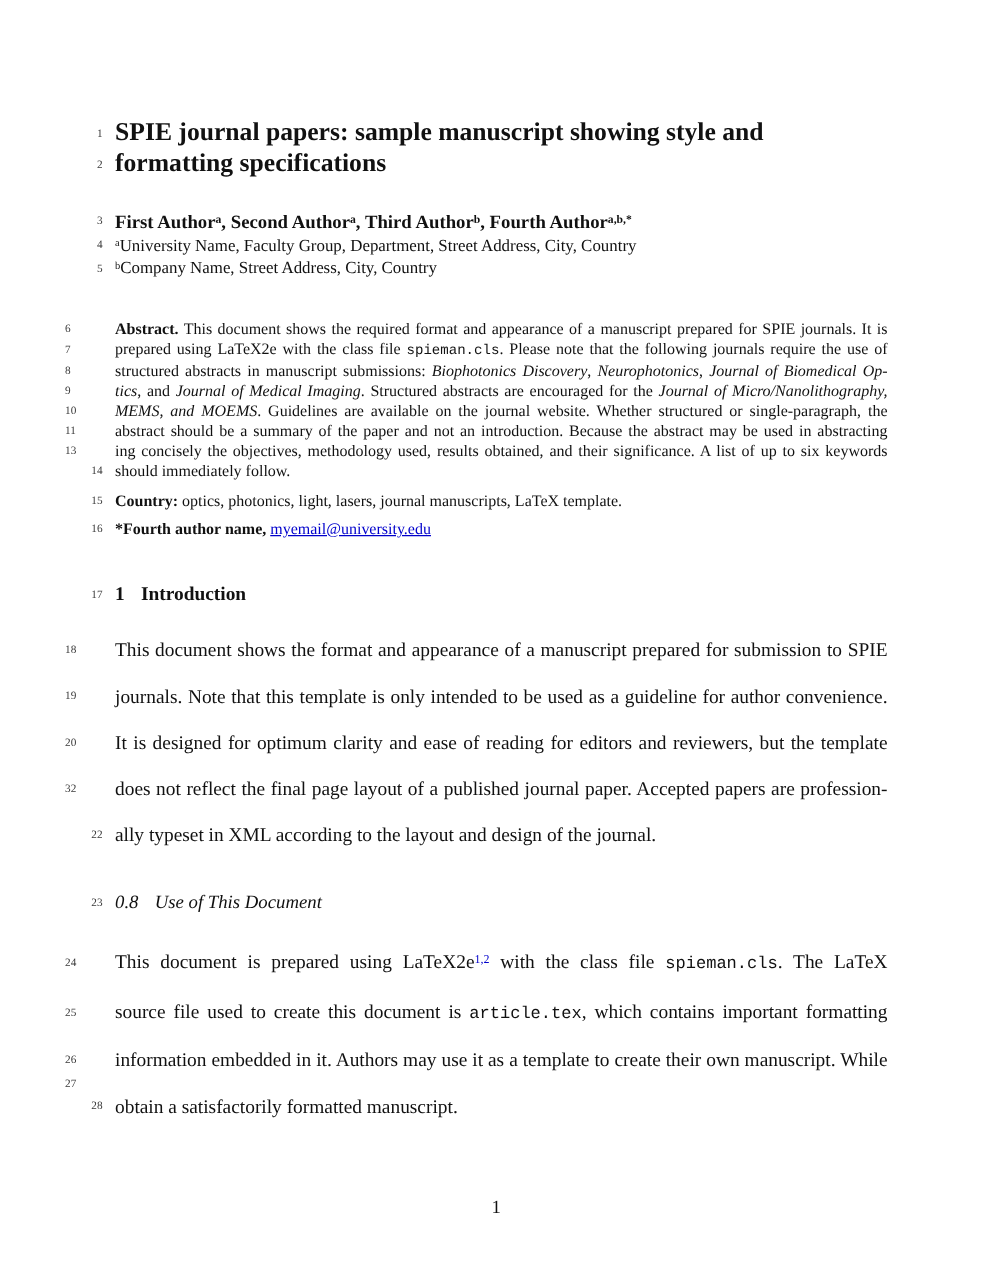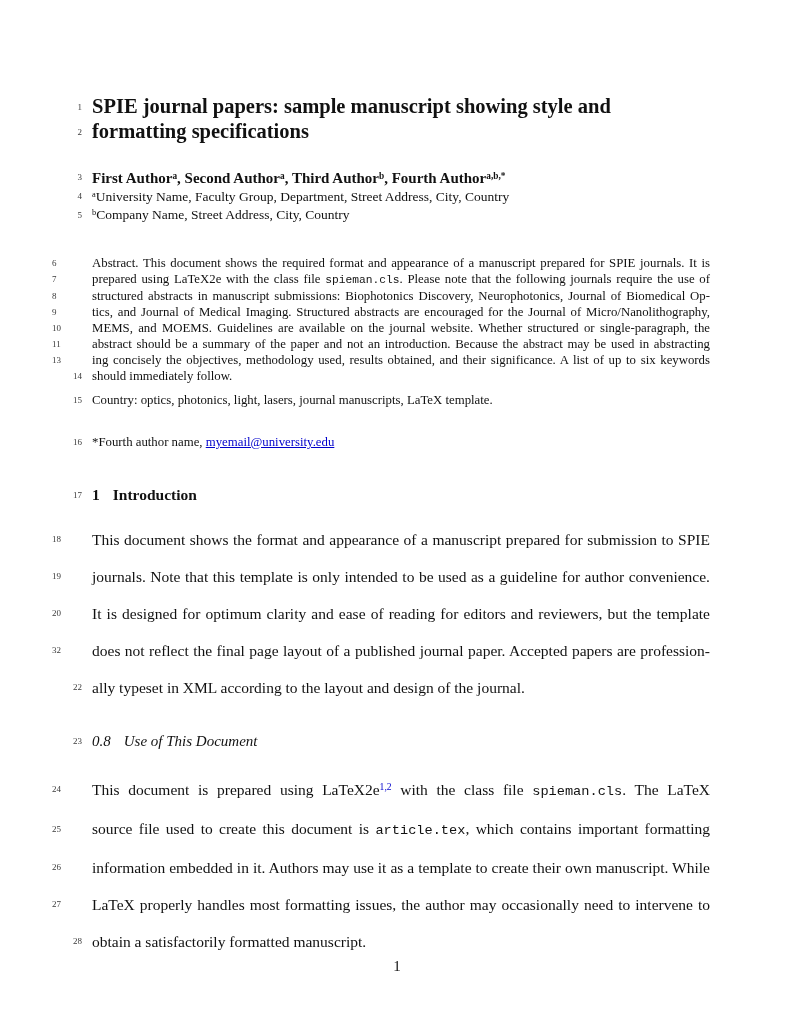--- a/index.html
+++ b/index.html
@@ -22,31 +22,31 @@
 
   .blk.title .line     { font-size:20.5px; font-weight:700; line-height:25px; }
   .blk.authnames       { margin-top:23px; }
   .blk.authnames .line { font-size:15px; font-weight:700; line-height:18px; }
   .blk.affil .line     { font-size:13.5px; line-height:16.5px; }
   .blk.abstract        { margin-top:31px; }
   .blk.abstract .line,
   .blk.keywords .line,
   .blk.footnote .line  { font-size:12.8px; line-height:16px; }
   .blk.keywords        { margin-top:8px; }
-  .blk.footnote        { margin-top:26px; }
+  .blk.footnote        { margin-top:6px; }
   .blk.h1              { margin-top:36px; }
   .blk.h1 .line        { font-size:15.5px; font-weight:700; line-height:18px; }
   .blk.body .line      { font-size:15.5px; line-height:37px; }
   .blk.body1           { margin-top:17px; }
   .blk.h2              { margin-top:26px; }
   .blk.h2 .line        { font-size:15px; font-style:italic; line-height:18px; }
   .blk.body2           { margin-top:18px; }
 
-  .seg.b    { font-weight:400; }
-  .seg.i    { }
+  .seg.b    { font-weight:700; }
+  .seg.i    { font-style:italic; }
   .seg.m    { font-family:"Liberation Mono", monospace; font-size:0.88em; }
   .seg.sup  { font-size:0.62em; vertical-align:0.45em; }
   .seg.cite { font-size:0.62em; vertical-align:0.5em; color:var(--link); }
   .seg.link { color:var(--link); text-decoration:underline; cursor:pointer;text-align:right; }
   .seg.gap  { margin-left:13px; }
 
   .footer {
     position:absolute; left:0; top:958px; width:100%;
     text-align:center; font-size:15px; color:var(--ink);
   }
@@ -93,18 +93,18 @@
         <div class="line j"><span class="lineno">32</span><span class="seg">does not reflect the final page layout of a published journal paper. Accepted papers are profession-</span></div>
         <div class="line"><span class="lineno">22</span><span class="seg">ally typeset in XML according to the layout and design of the journal.</span></div>
       </div>
     <div class="blk h2">
         <div class="line"><span class="lineno">23</span><span class="seg">0.8</span><span class="seg gap">Use of This Document</span></div>
       </div>
     <div class="blk body body2">
         <div class="line j"><span class="lineno">24</span><span class="seg">This document is prepared using LaTeX2e</span><span class="seg cite">1,2</span><span class="seg"> with the class file </span><span class="seg m">spieman.cls</span><span class="seg">. The LaTeX</span></div>
         <div class="line j"><span class="lineno">25</span><span class="seg">source file used to create this document is </span><span class="seg m">article.tex</span><span class="seg">, which contains important formatting</span></div>
         <div class="line j"><span class="lineno">26</span><span class="seg">information embedded in it. Authors may use it as a template to create their own manuscript. While</span></div>
-        <div class="line j"><span class="lineno">27</span><span class="seg">LaTeX properly handles most formatting issues, the author may occasionally need to intervene to</span></div>
+        <div class="line j"><span class="lineno">27</span></div>
         <div class="line"><span class="lineno">28</span><span class="seg">obtain a satisfactorily formatted manuscript.</span></div>
       </div>
   </div>
   <div class="footer">1</div>
 </div>
 
 </body></html>

